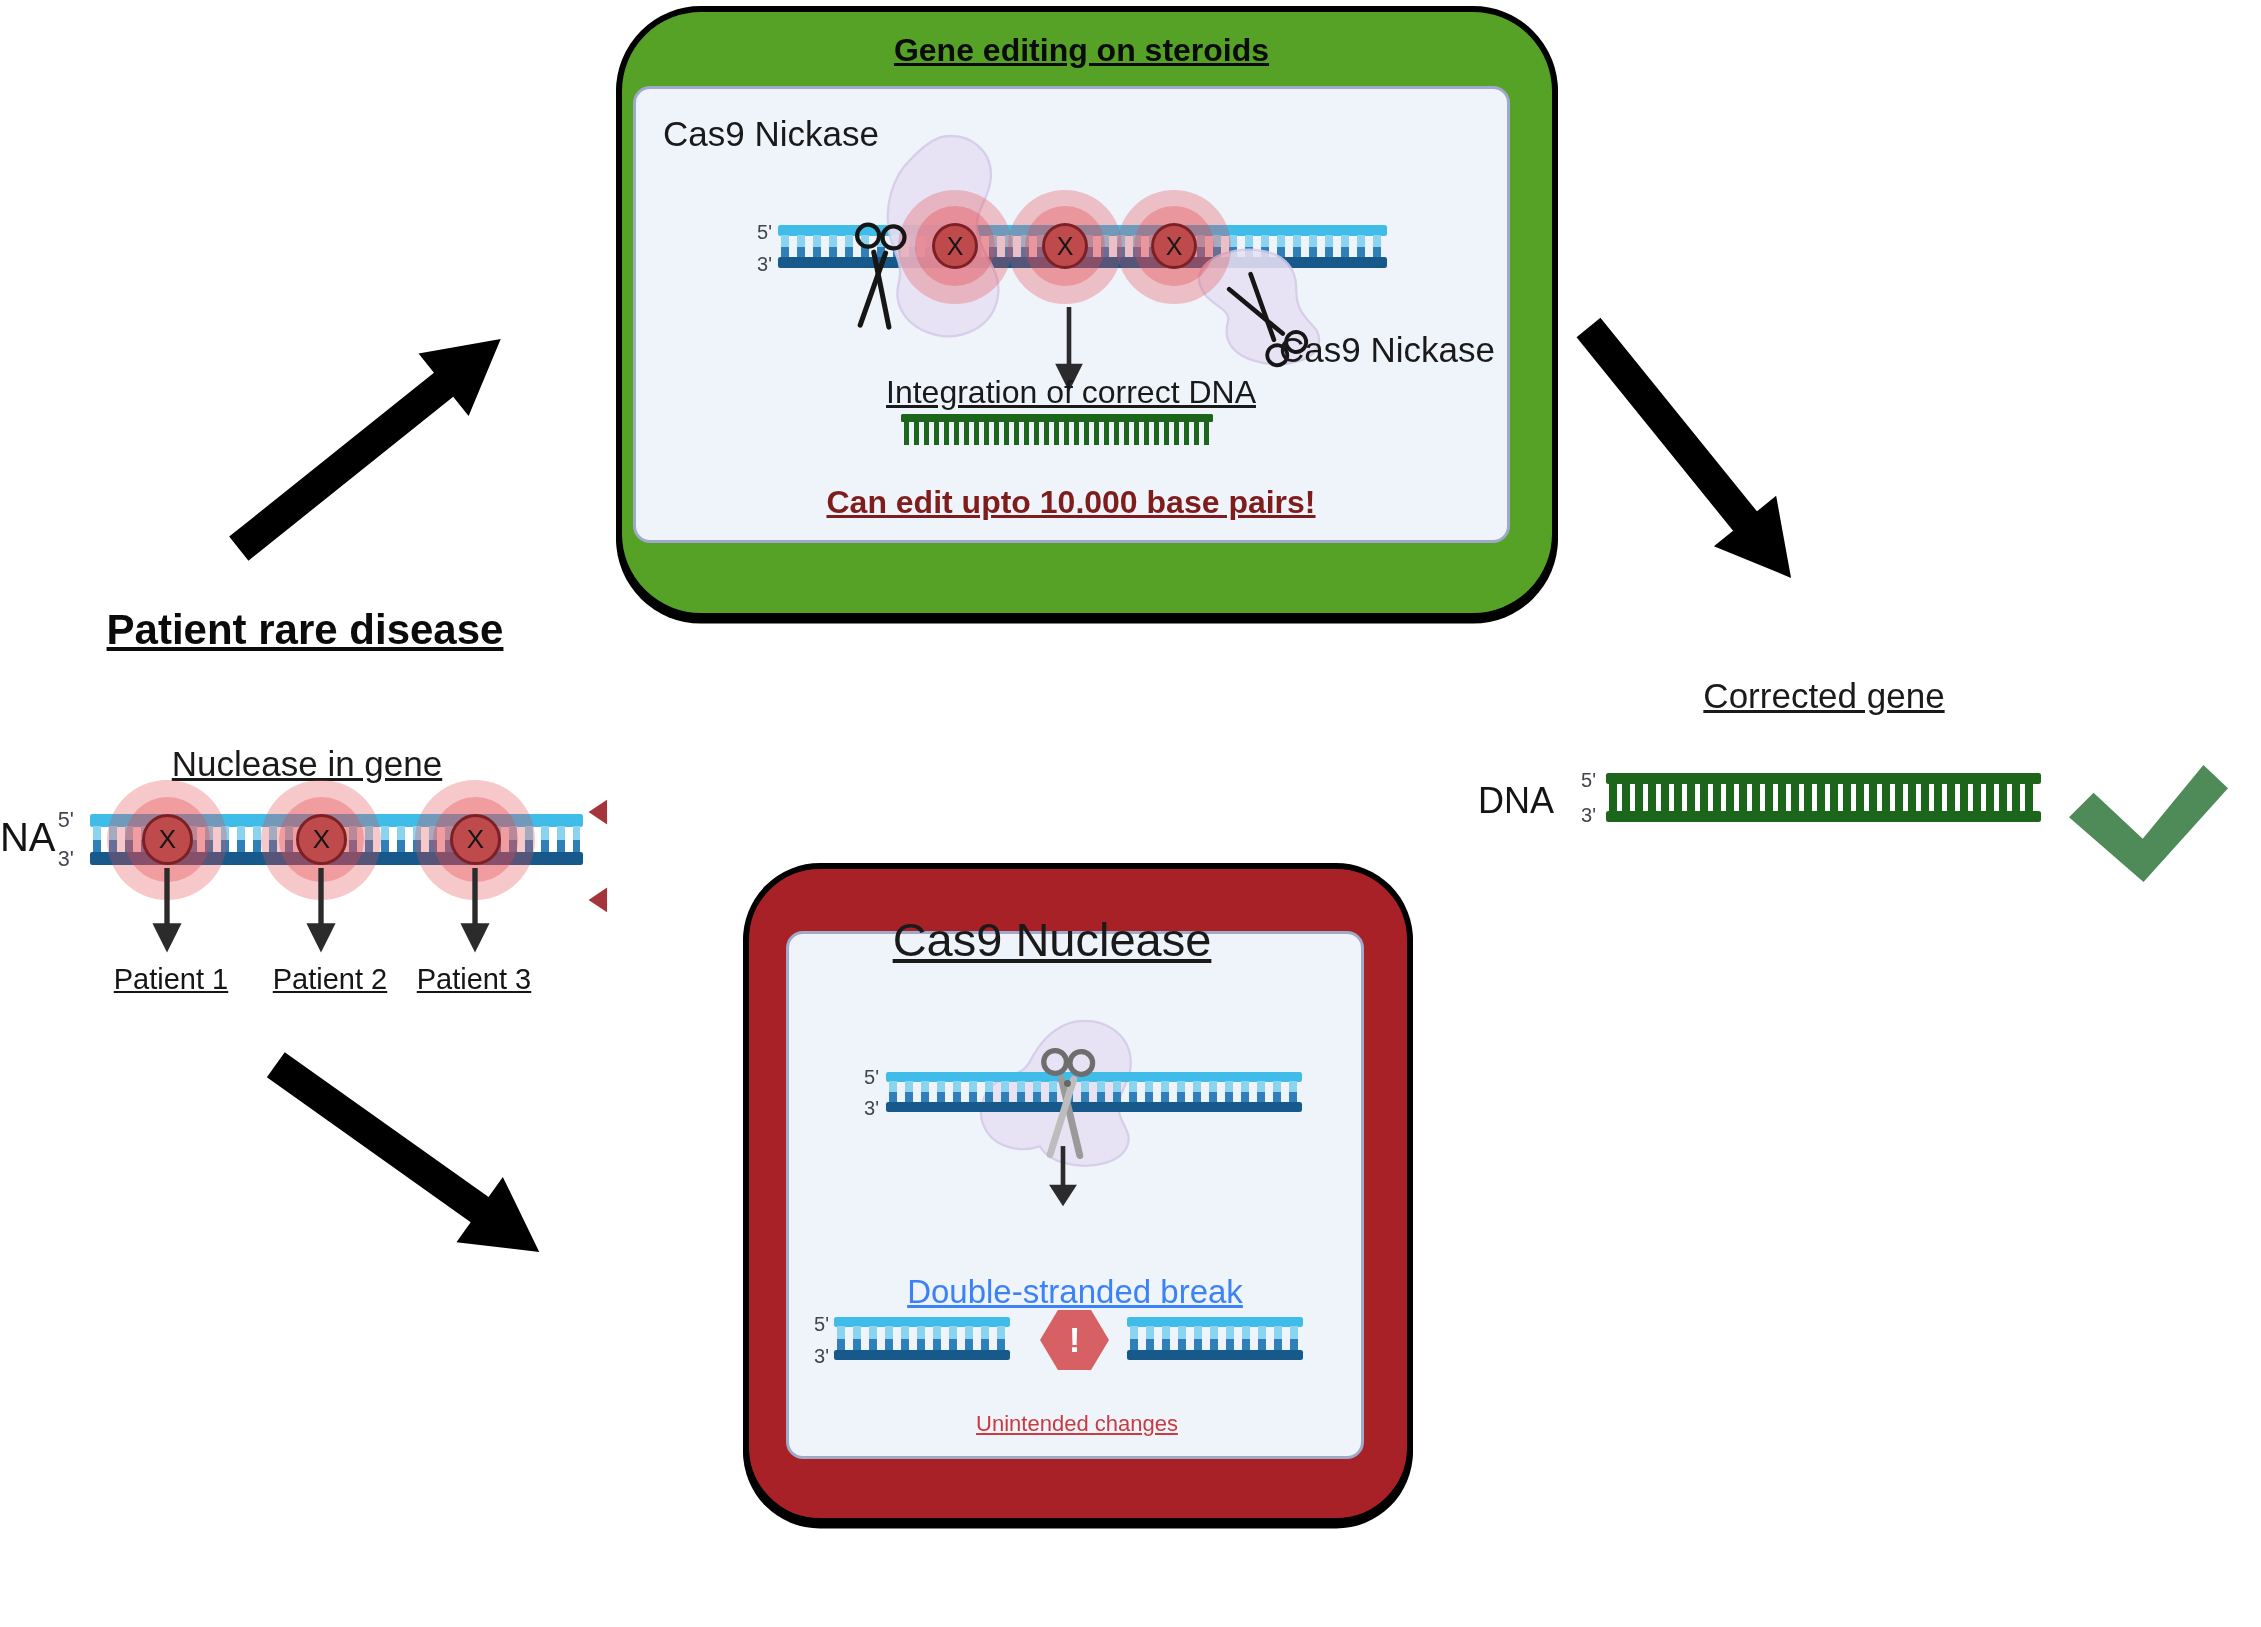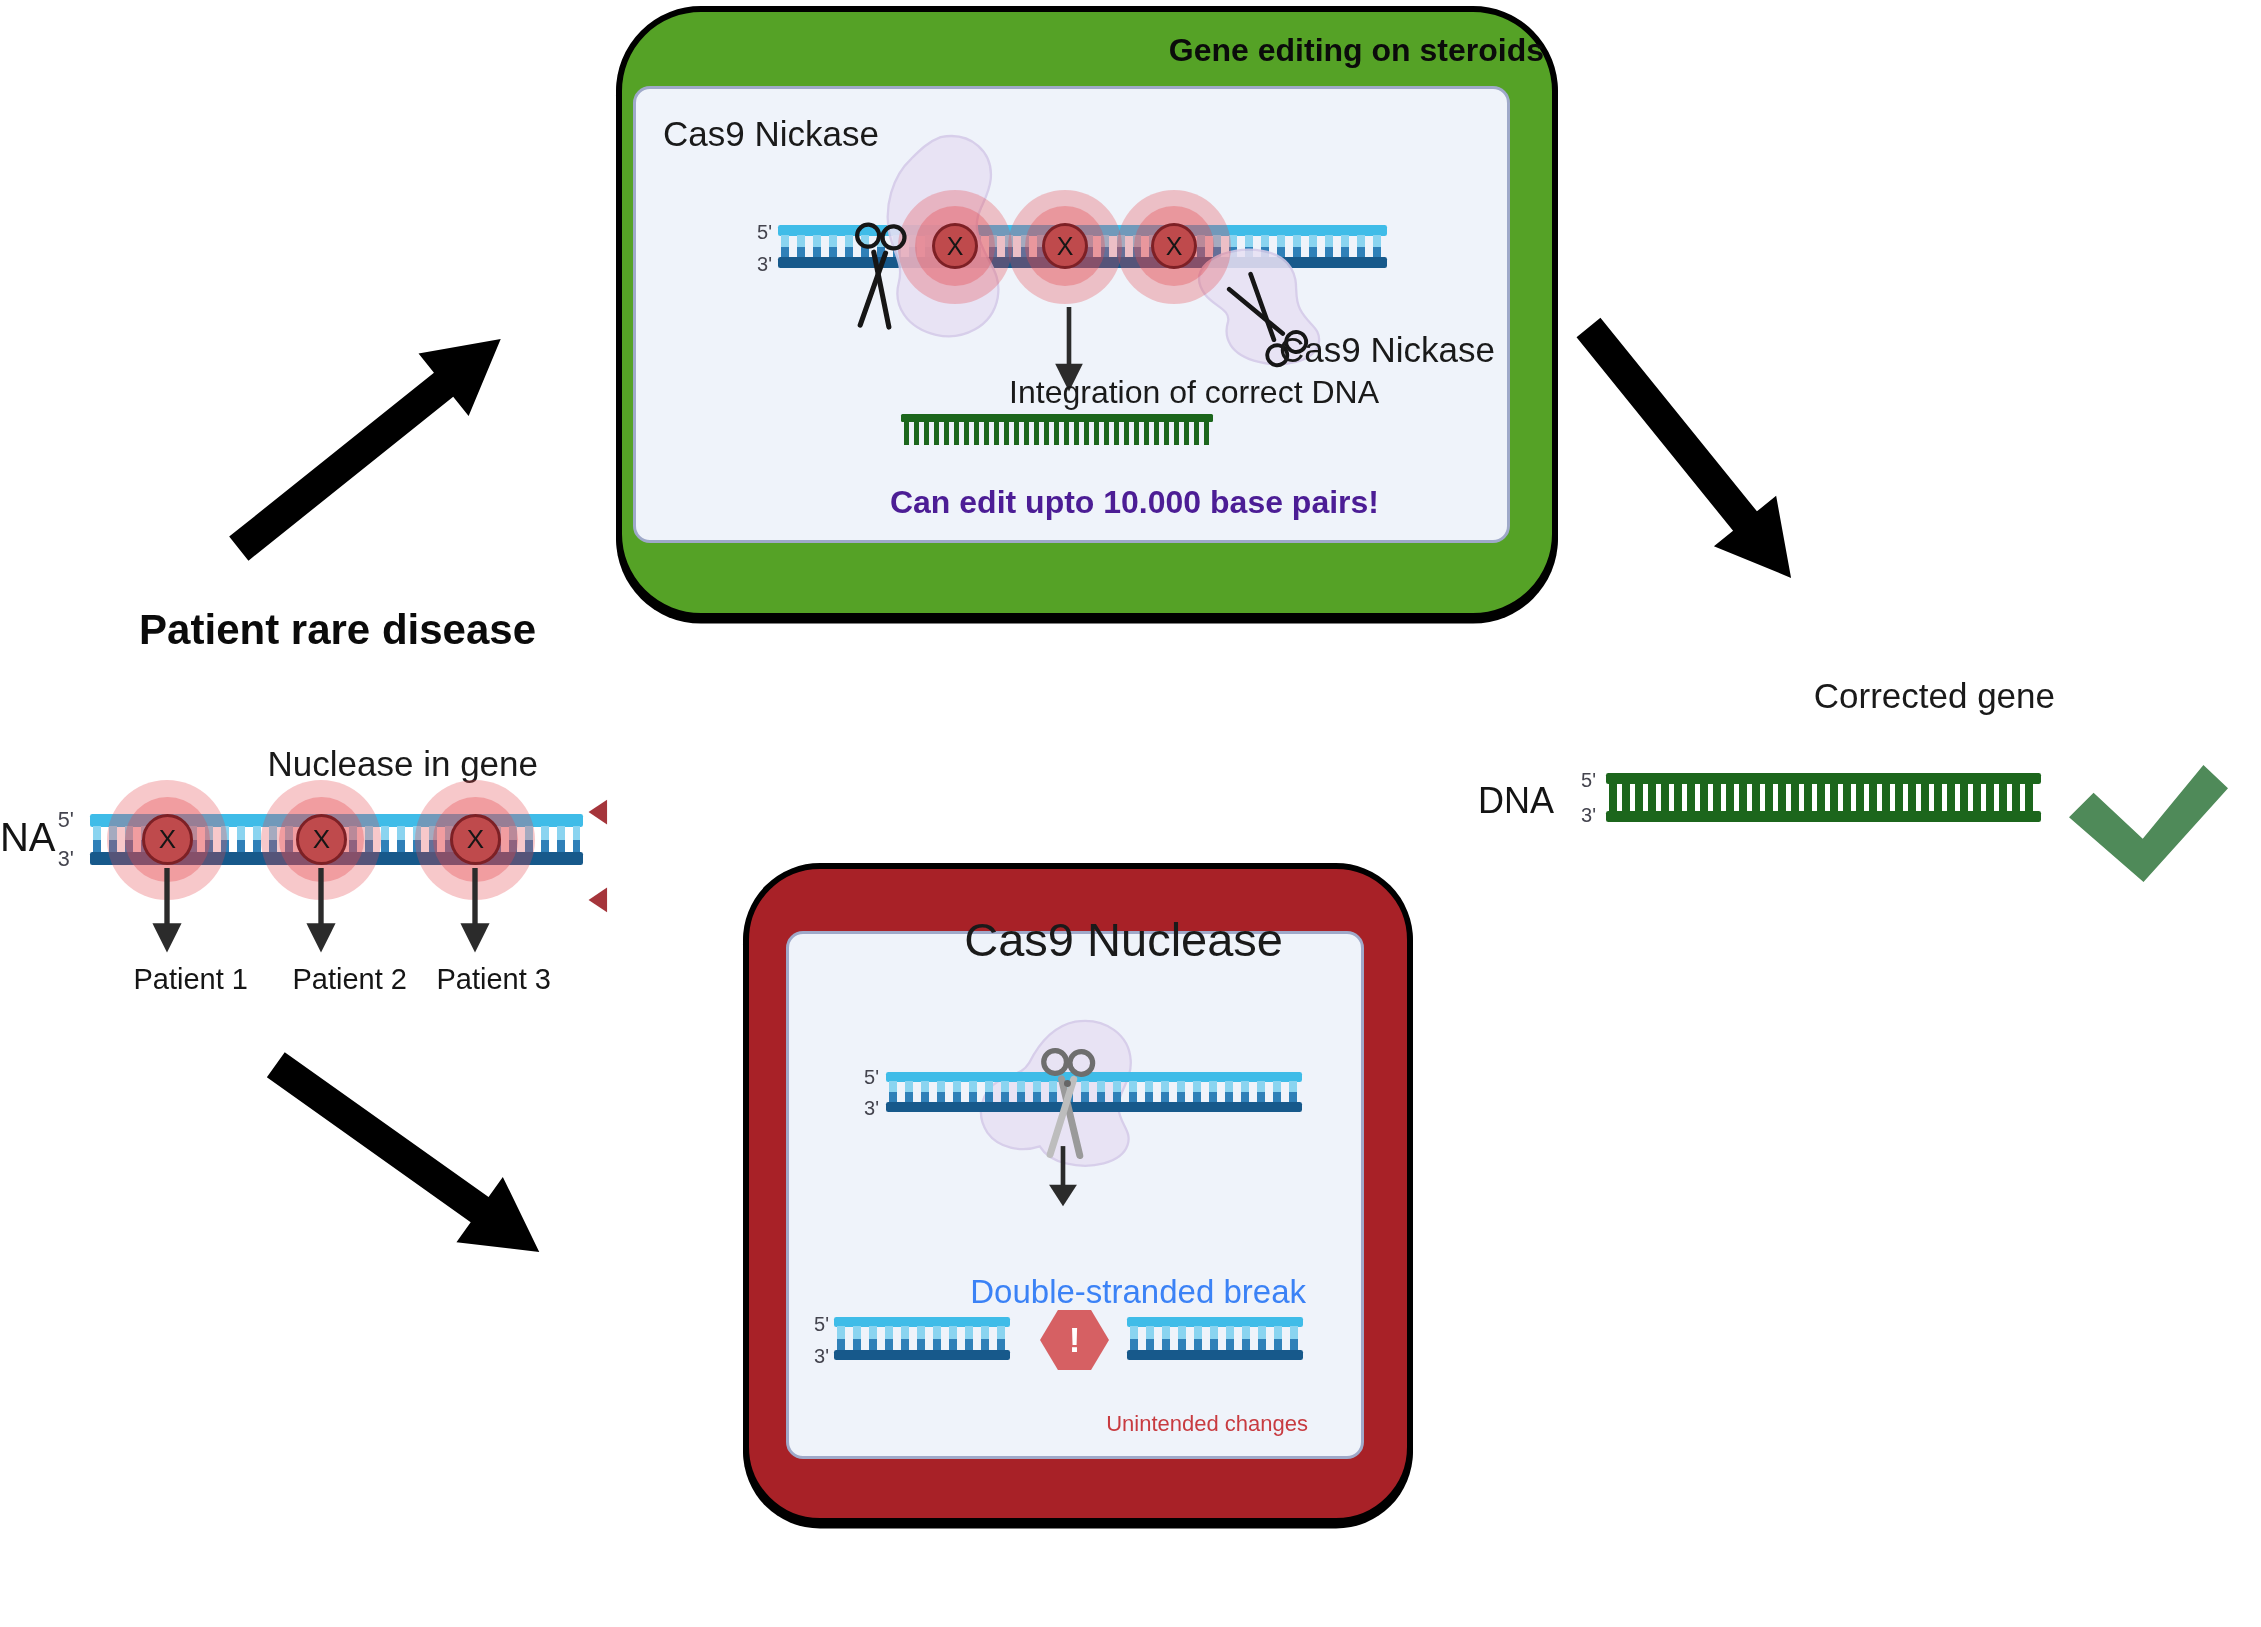--- a/index.html
+++ b/index.html
@@ -9,27 +9,27 @@
   svg{display:block;}
 
   
   .frame{position:absolute;border:6.2px solid #000;box-shadow:0 4.6px 0 #000;}
   .frame.green{background:#55a226;border-radius:85px;}
   .frame.red{background:#a82127;border-radius:77px;}
   .panel{position:absolute;background:#eff3fa;border:3.9px solid #9fa9c9;border-radius:17px;}
 
   
   .t{position:absolute;white-space:nowrap;}
-  .t.center{text-align:right;}
+  .t.center{text-align:center;text-decoration:underline;}
   .box-header{font-size:32px;font-weight:bold;color:#0b0b0b;}
   .protein-label{font-size:35px;color:#1a1a1a;}
   .sec-title{font-size:42px;font-weight:bold;color:#0b0b0b;}
   .sec-sub{font-size:35px;color:#1a1a1a;}
   .dna-word{font-size:40px;color:#141414;}
-  .note-green{font-size:32px;font-weight:bold;color:#4c1d95;}
+  .note-green{font-size:32px;font-weight:bold;color:#7f1d1d;}
   .note-red{font-size:22px;color:#c83b40;}
   .step-label{font-size:32px;color:#1a1a1a;}
   .break-label{font-size:33px;color:#3b82f6;}
   .patient{font-size:29px;font-weight:500;color:#151515;}
   .prime{position:absolute;font-size:20px;font-weight:500;color:#44444e;width:35px;text-align:right;}
   .prime.lg{font-size:21.6px;}
 
   
   .dna{position:absolute;}
   .dna .bar{position:absolute;left:0;right:0;border-radius:2.3px;}

